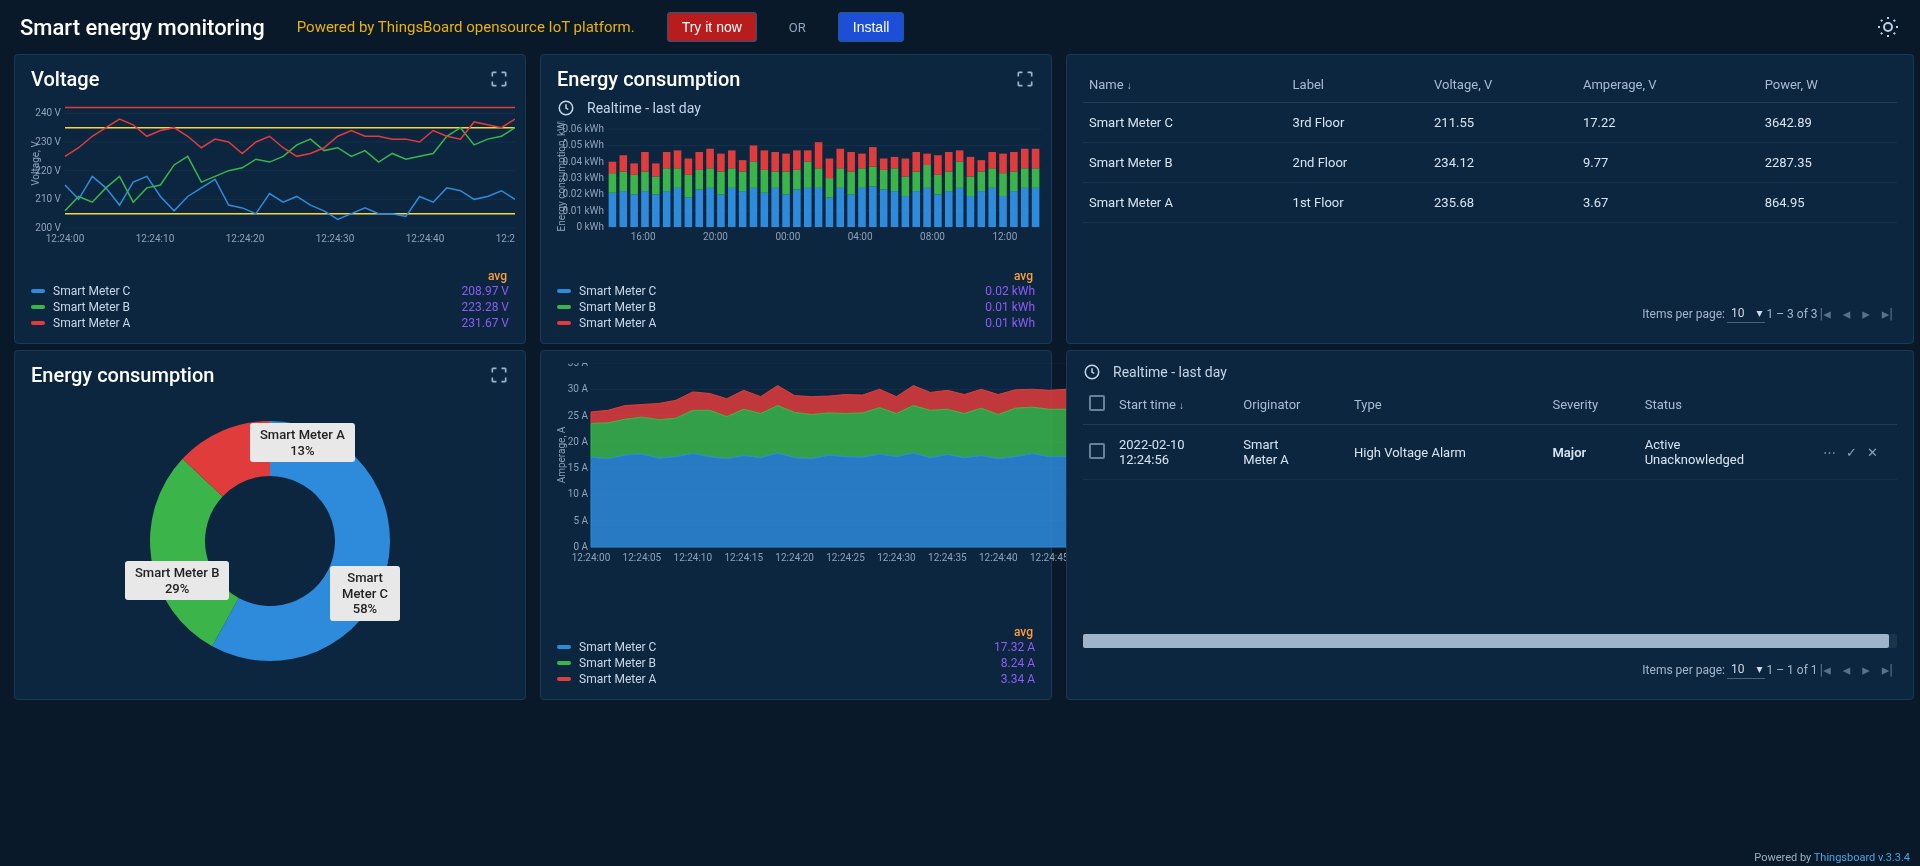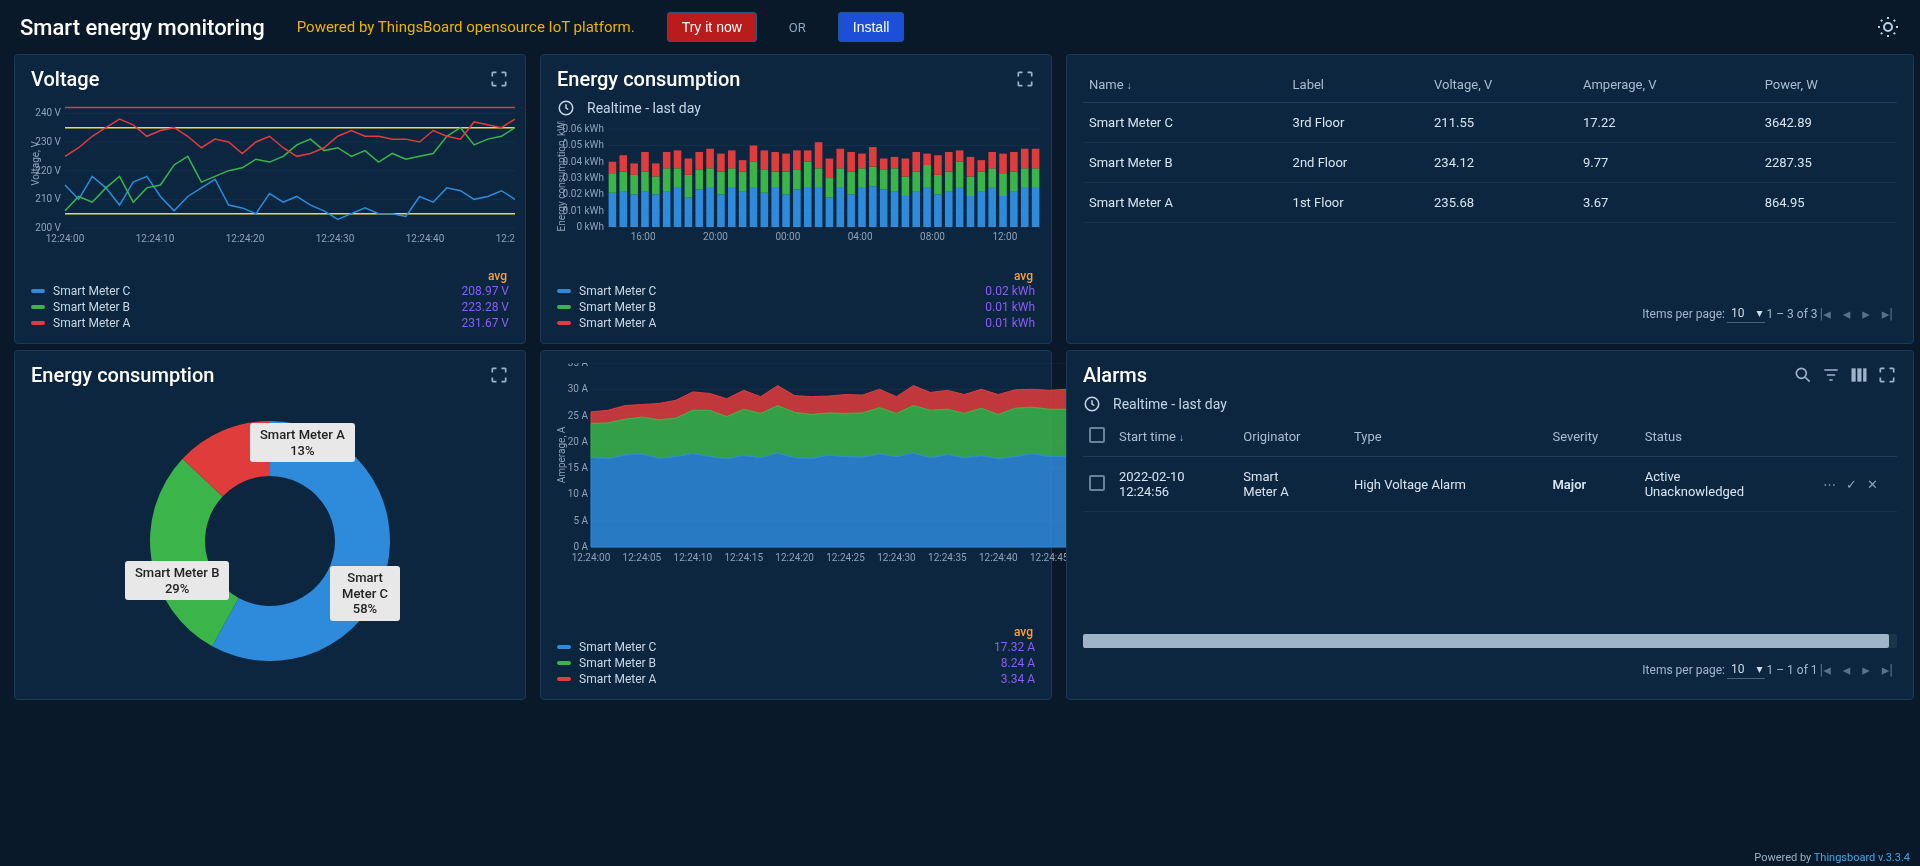--- a/index.html
+++ b/index.html
@@ -420,39 +420,20 @@
         </div>
         <div class="legend-row">
           <span class="legend-swatch" style="background:#e03c3c"></span>
           <span class="legend-name">Smart Meter A</span>
           <span class="legend-val">3.34 A</span>
         </div>
       </div>
 </div>
 
 <div class="panel">
- <div class="panel-head">
-  <div class="panel-title">Alarms</div>
-  <div class="spacer"></div>
-  <svg class="icon-btn" viewBox="0 0 24 24" fill="none" stroke="currentColor" stroke-width="2">
-          <circle cx="10" cy="10" r="6"></circle>
-          <path d="M20 20l-5-5"></path>
-        </svg>
-  <svg class="icon-btn" viewBox="0 0 24 24" fill="none" stroke="currentColor" stroke-width="2">
-          <path d="M4 6h16M7 12h10M10 18h4"></path>
-        </svg>
-  <svg class="icon-btn" viewBox="0 0 24 24" fill="currentColor">
-          <rect x="3" y="4" width="5" height="16"></rect>
-          <rect x="10" y="4" width="5" height="16"></rect>
-          <rect x="17" y="4" width="4" height="16"></rect>
-        </svg>
-  <svg class="icon-btn" viewBox="0 0 24 24" fill="none" stroke="currentColor" stroke-width="2">
-          <path d="M4 4h5M4 4v5M20 4h-5M20 4v5M4 20h5M4 20v-5M20 20h-5M20 20v-5"></path>
-        </svg>
- </div>
  <div class="time-label">
   <svg width="18" height="18" viewBox="0 0 24 24" fill="none" stroke="currentColor" stroke-width="2">
           <circle cx="12" cy="12" r="9"></circle>
           <path d="M12 7v5l3 2"></path>
         </svg>
   <span>Realtime - last day</span>
  </div>
  <table class="tbl">
   <thead>
           <tr>

